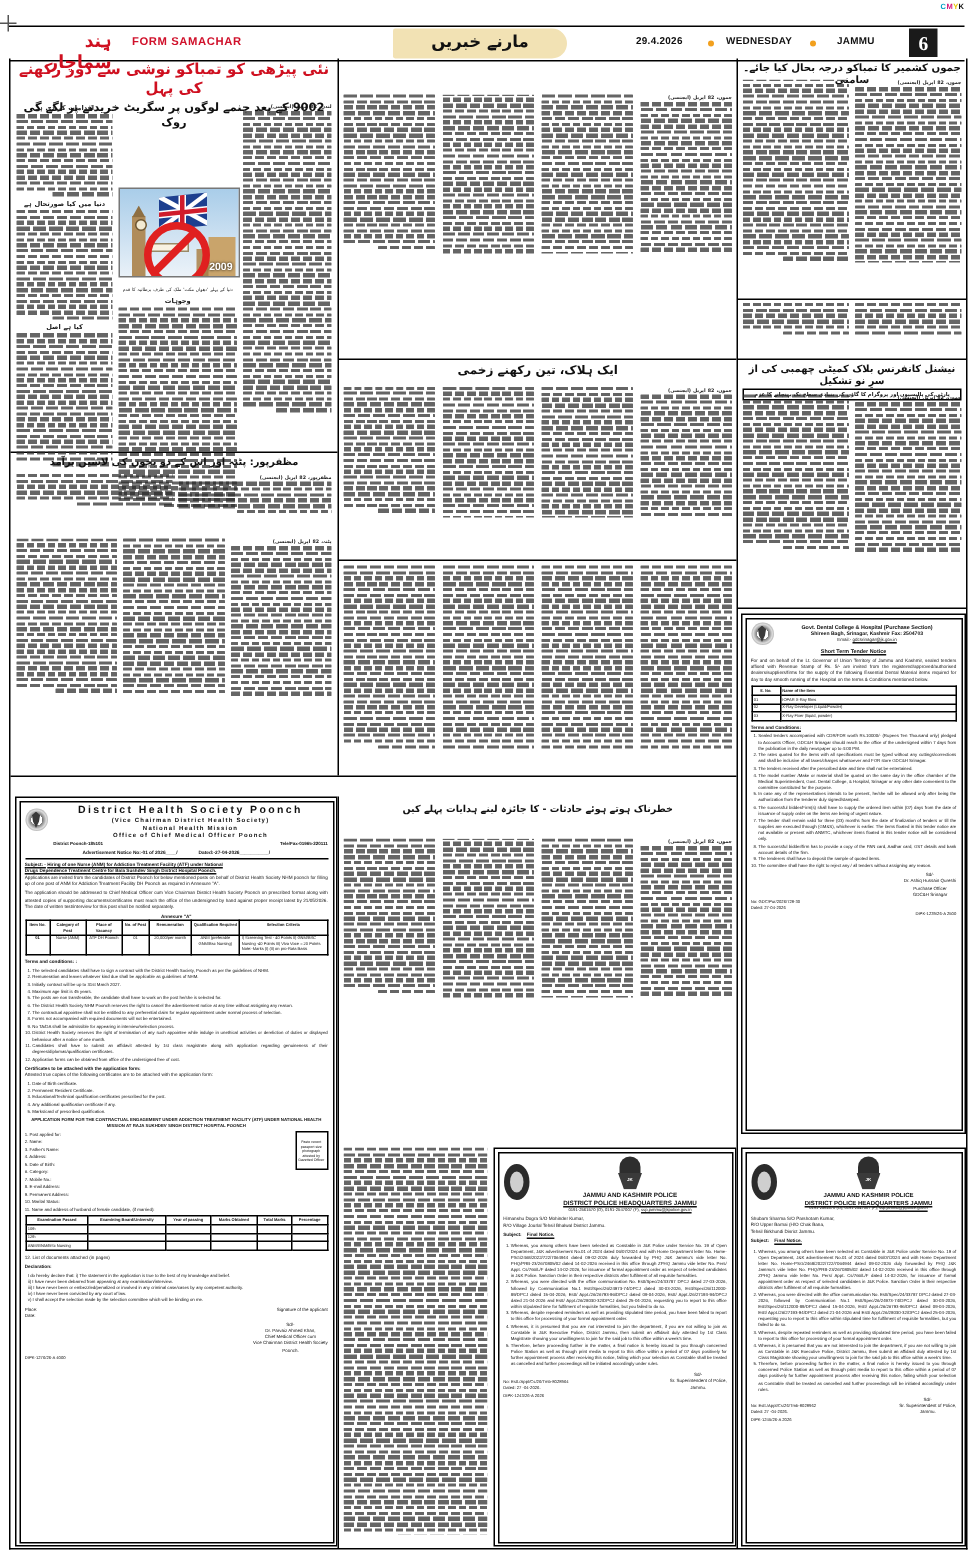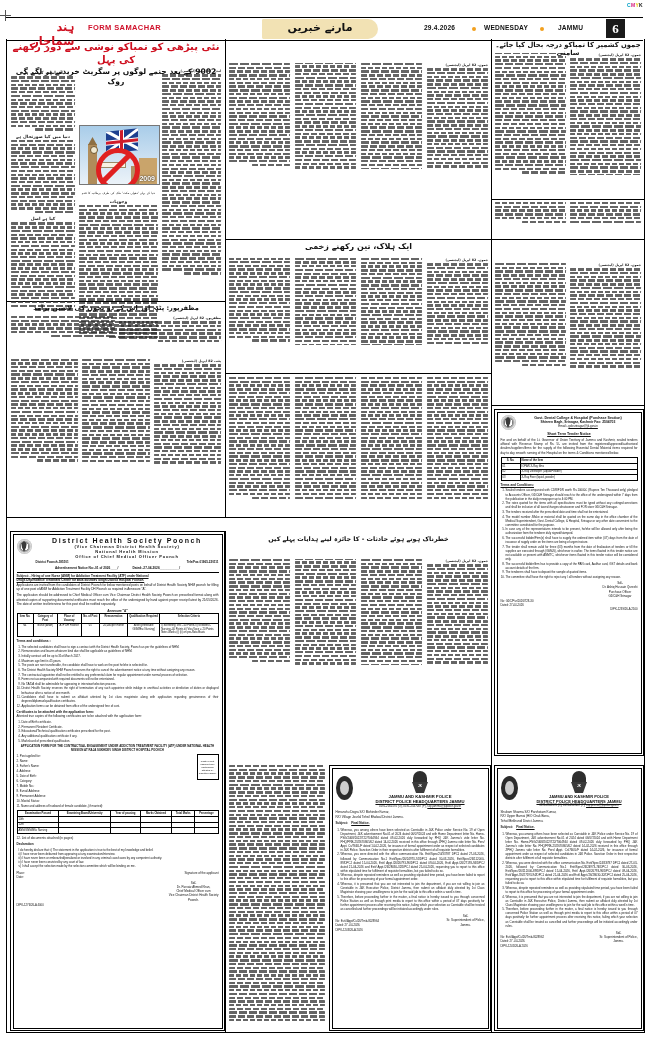--- a/index.html
+++ b/index.html
@@ -879,20 +879,24 @@
       <div class="fakeline" style="--w:6px"></div>
       <div class="fakeline" style="--w:9px"></div>
       <div class="fakeline" style="--w:5px"></div>
       <div class="fakeline" style="--w:7px"></div>
       <div class="fakeline" style="--w:6px"></div>
       <div class="fakeline" style="--w:8px"></div>
       <div class="fakeline" style="--w:5px"></div>
       <div class="fakeline" style="--w:6px"></div>
   </div>
 
+  <div class="abs" style="left:488px;top:203px;width:146px;">
+    <div class="headline urdu" style="font-size:6.6px;">نیشنل کانفرنس بلاک کمیٹی چھمبی کی از سرِ نو تشکیل</div>
+    <div class="boxed subhead" style="font-size:3.5px;margin-top:1px;">پارٹی کی پالیسیوں اور پروگرام کا گاؤں کی بنیادی سطح تک پہنچانے کا عزم</div>
+  </div>
   <div class="abs col-txt urdu-lines" style="left:488px;top:224px;width:146px;column-count:2;column-gap:4px;">
     <div class="byline urdu">جموں، 28 اپریل (ایجنسی)</div>
     <div class="fakeline" style="--w:6px"></div>
       <div class="fakeline" style="--w:8px"></div>
       <div class="fakeline" style="--w:5px"></div>
       <div class="fakeline" style="--w:7px"></div>
       <div class="fakeline" style="--w:6px"></div>
       <div class="fakeline" style="--w:9px"></div>
       <div class="fakeline" style="--w:5px"></div>
       <div class="fakeline" style="--w:7px"></div>

